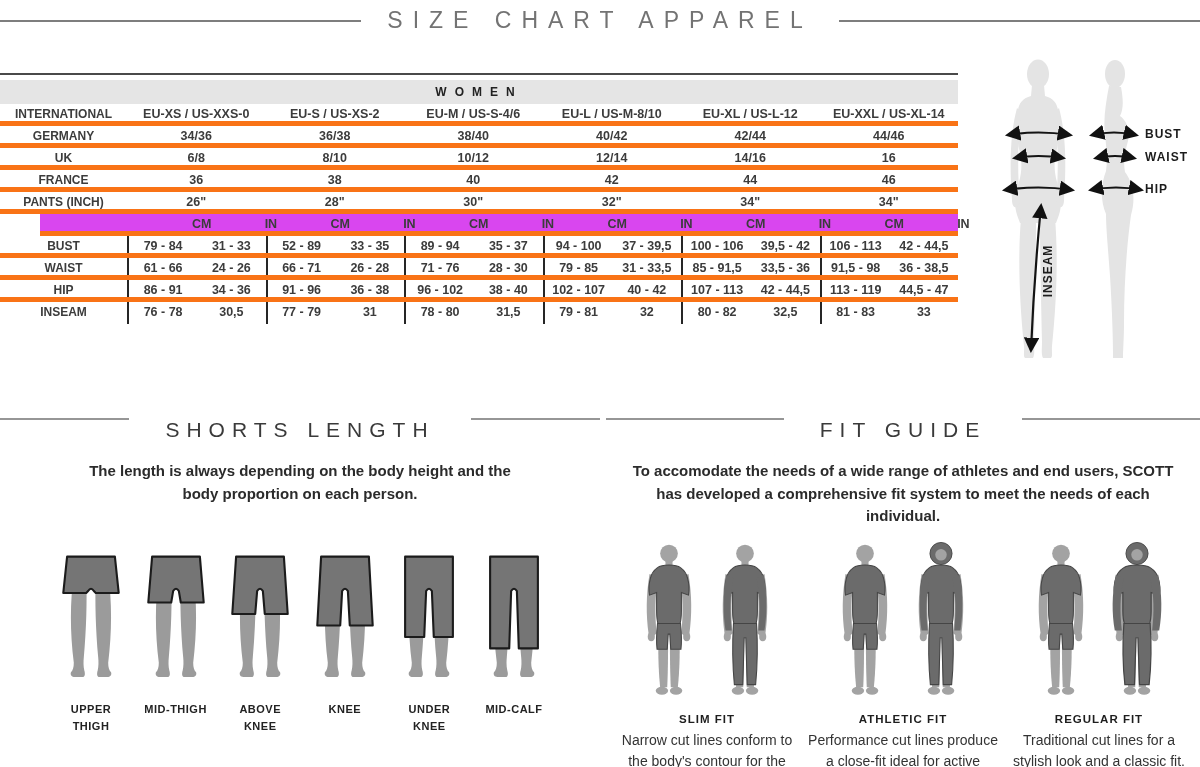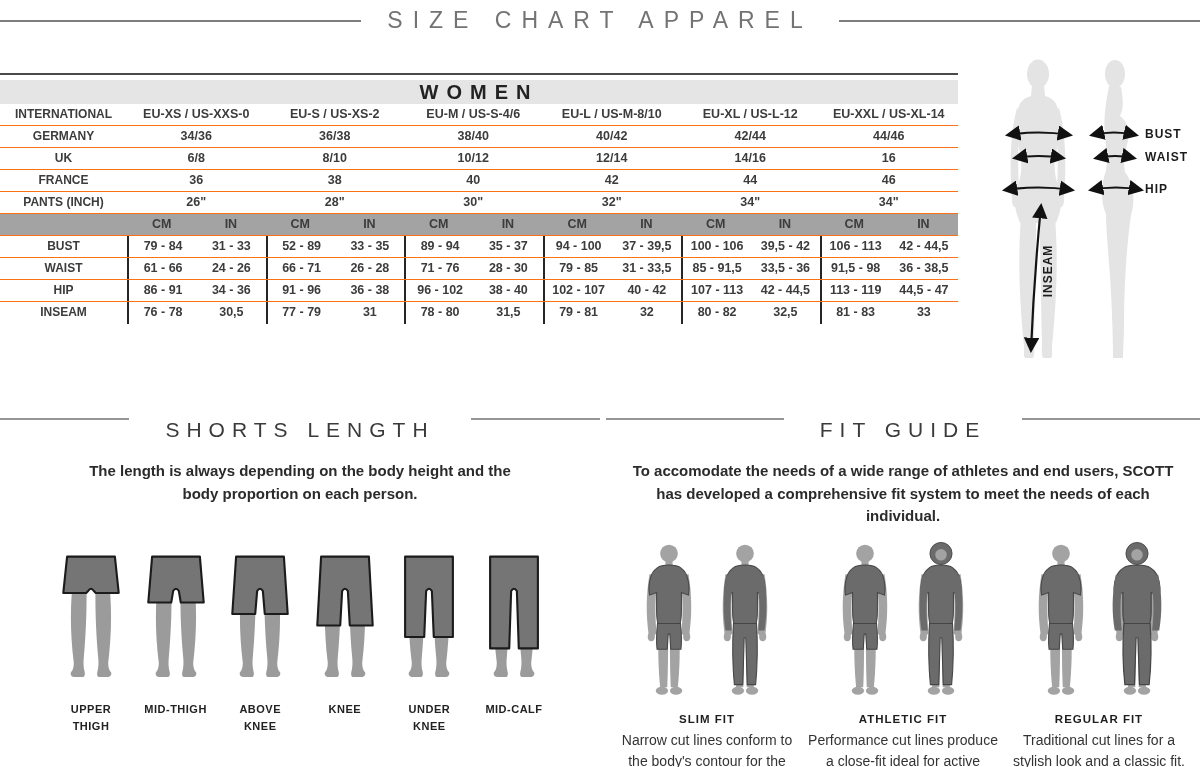--- a/index.html
+++ b/index.html
@@ -13,25 +13,25 @@
   .page-title { font-size: 23px; font-weight: 400; letter-spacing: 10px; color: #737373; white-space: nowrap; }
 
   .section-head { display: flex; align-items: flex-start; gap: 36px; height: 30px; }
   .section-head h2 { font-size: 21px; font-weight: 400; letter-spacing: 7px; color: #3a3a3a; white-space: nowrap; }
   .section-head .hrule { background: #969696; }
 
   .lead { font-weight: 700; font-size: 15px; line-height: 1.5; text-align: center; color: #2b2b2b; margin: 12px auto 0; }
 
   
   #size-table { position: absolute; left: 0; top: 73px; width: 958px; border-top: 2px solid #4a4a4a; padding-top: 5px; font-size: 12.5px; font-weight: 700; }
-  .t-banner { height: 24px; line-height: 24px; background: #e5e5e5; text-align: center; font-size: 20px; letter-spacing: 8px; color: #222; }
-  .t-row { display: flex; height: 22px; line-height: 21px; border-bottom: 1px solid #f97316; text-align: center; }
+  .t-banner { height: 24px; line-height: 24px; background: #e5e5e5; text-align: center; font-size: 12px; letter-spacing: 8px; color: #222; }
+  .t-row { display: flex; height: 22px; line-height: 21px; border-bottom: 5px solid #f97316; text-align: center; }
   .t-label { flex: 0 0 127px; font-size: 12px; }
   .t-size { flex: 0 0 138.5px; }
-  .t-units { background: #a3a3a3; }
+  .t-units { background: #d946ef; margin-left: 40px; }
   .t-group { flex: 0 0 138.5px; display: flex; }
   .t-meas .t-group { border-left: 2px solid #262626; }
   .t-sub { flex: 1; }
   .t-row.last { border-bottom: none; }
 
   
   .body-diagram { position: absolute; left: 988px; top: 58px; width: 215px; height: 310px; }
   .diag-label { position: absolute; font-size: 12px; font-weight: 700; letter-spacing: 1px; color: #1c1c1c; }
   .diag-label.rot { width: 80px; text-align: center; transform: rotate(-90deg); }
 

